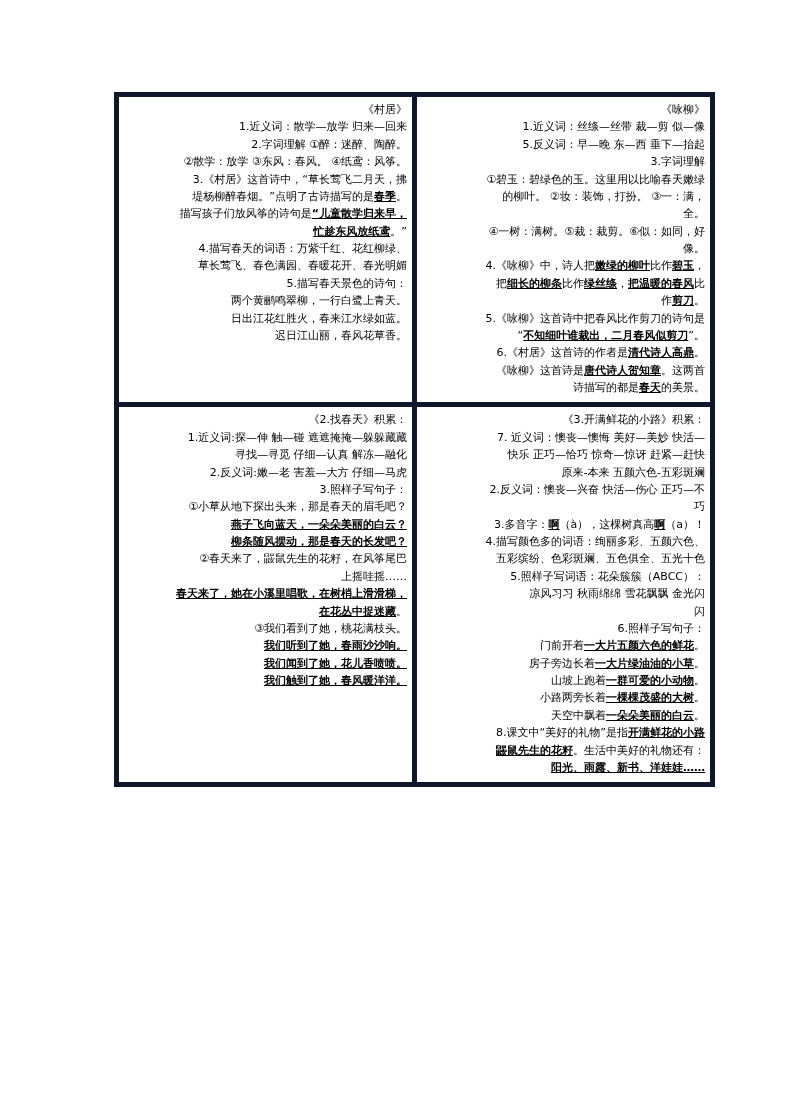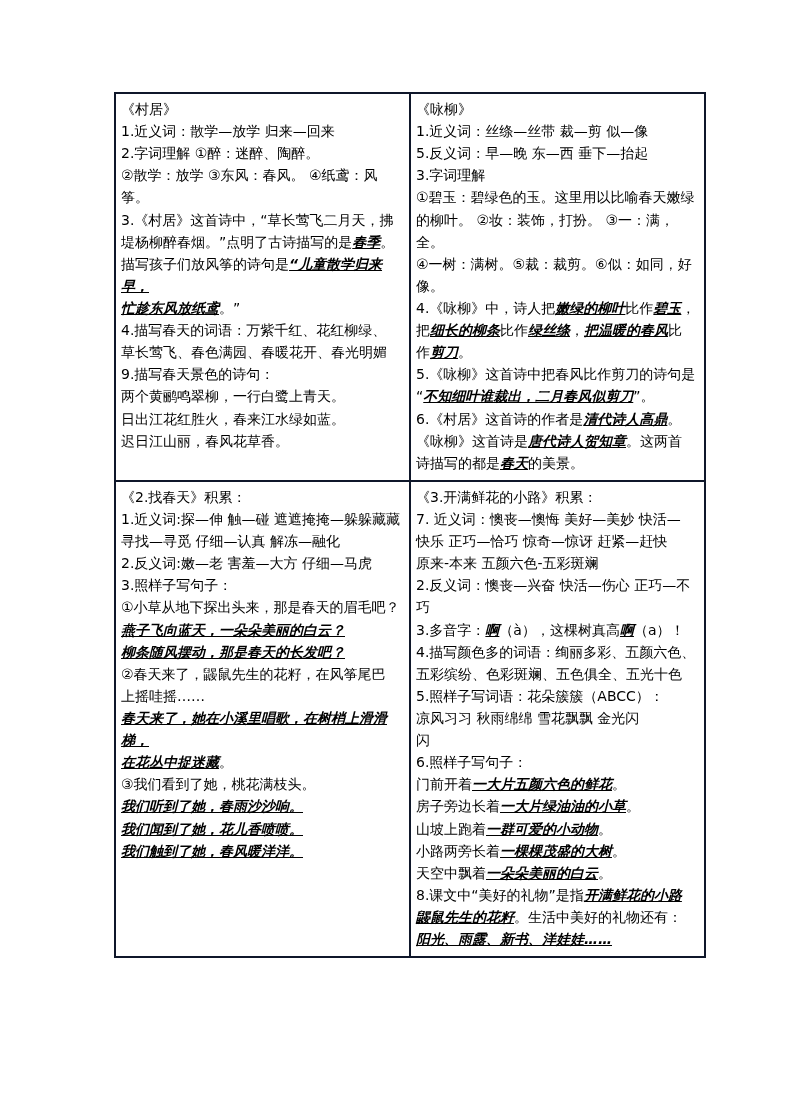--- a/index.html
+++ b/index.html
@@ -24,51 +24,52 @@
   }
   .doc-table {
     position: absolute;
     left: 114px;
     top: 92px;
     width: 566px;
     border-collapse: collapse;
     table-layout: fixed;
   }
   .doc-table td {
-    border: 2px solid #0f172a;
+    border: 5px solid #0f172a;
     vertical-align: top;
     padding: 4px 5px 6px 5px;
-    font-size: 14px;
+    font-size: 11px;
     line-height: 1.58;
     font-family: "DejaVu Sans", "Liberation Sans", sans-serif;
+    text-align: right;
   }
   .col-l { width: 283px; }
   .col-r { width: 283px; margin-left: 10px; }
   .para { margin: 0; padding: 0; }
-  .bu { font-weight: bold; text-decoration: underline; font-style: italic; }
+  .bu { font-weight: bold; text-decoration: underline; }
 </style>
 </head>
 <body>
 
 <div class="page">
   <table class="doc-table">
     <tbody>
       <tr>
         <td class="col-l">
             <div class="para"><span>《村居》</span></div>
             <div class="para"><span>1.近义词：散学—放学  归来—回来</span></div>
             <div class="para"><span>2.字词理解   ①醉：迷醉、陶醉。</span></div>
             <div class="para"><span>②散学：放学 ③东风：春风。 ④纸鸢：风筝。</span></div>
             <div class="para"><span>3.《村居》这首诗中，“草长莺飞二月天，拂</span></div>
             <div class="para"><span>堤杨柳醉春烟。”点明了古诗描写的是</span><span class="bu">春季</span><span>。</span></div>
             <div class="para"><span>描写孩子们放风筝的诗句是</span><span class="bu">“儿童散学归来早，</span></div>
             <div class="para"><span class="bu">忙趁东风放纸鸢</span><span>。”</span></div>
             <div class="para"><span>4.描写春天的词语：万紫千红、花红柳绿、</span></div>
             <div class="para"><span>草长莺飞、春色满园、春暖花开、春光明媚</span></div>
-            <div class="para"><span>9.描写春天景色的诗句：</span></div>
+            <div class="para"><span>5.描写春天景色的诗句：</span></div>
             <div class="para"><span>两个黄鹂鸣翠柳，一行白鹭上青天。</span></div>
             <div class="para"><span>日出江花红胜火，春来江水绿如蓝。</span></div>
             <div class="para"><span>迟日江山丽，春风花草香。</span></div>
           </td>
         <td class="col-r">
             <div class="para"><span>《咏柳》</span></div>
             <div class="para"><span>1.近义词：丝绦—丝带  裁—剪  似—像</span></div>
             <div class="para"><span>5.反义词：早—晚  东—西  垂下—抬起</span></div>
             <div class="para"><span>3.字词理解</span></div>
             <div class="para"><span>①碧玉：碧绿色的玉。这里用以比喻春天嫩绿</span></div>

